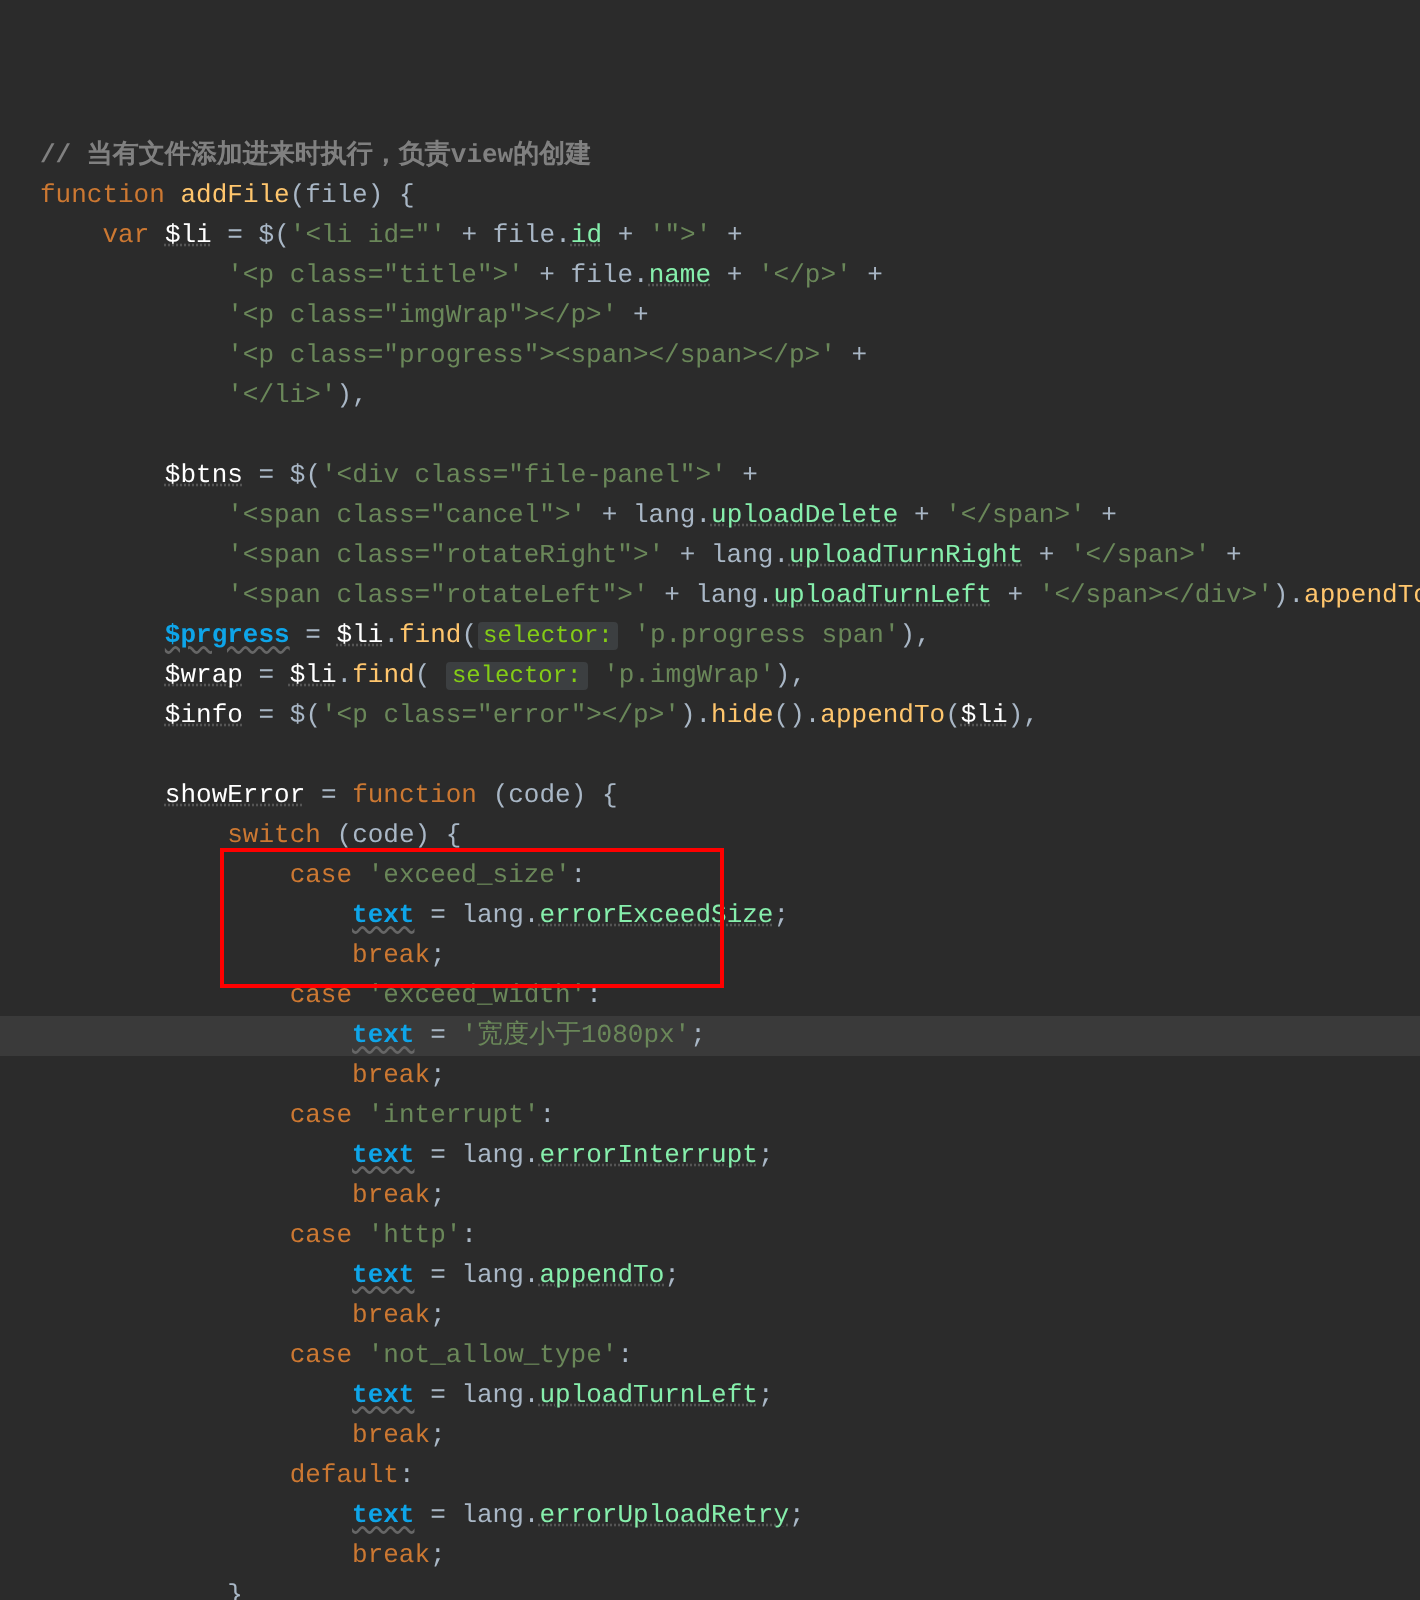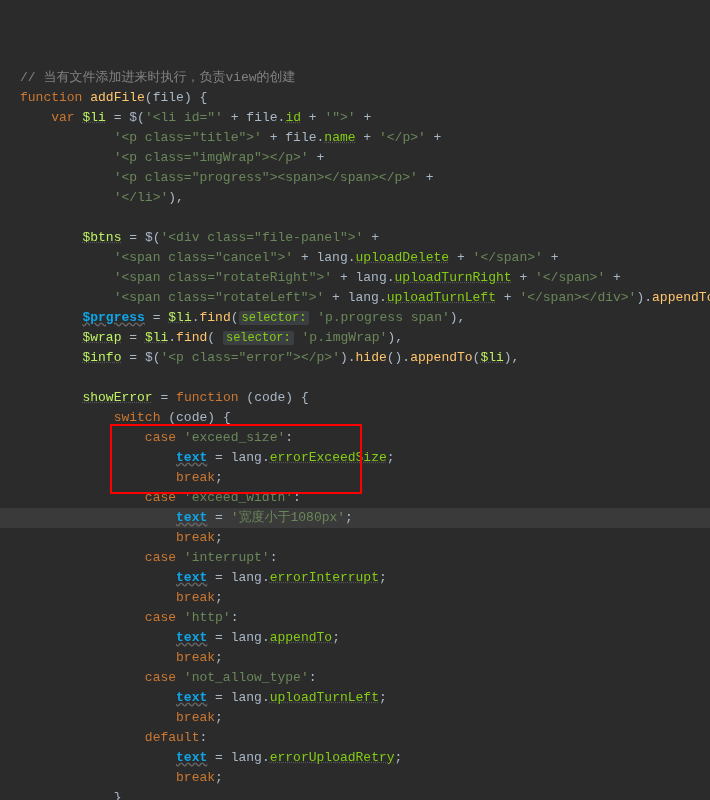--- a/index.html
+++ b/index.html
@@ -12,34 +12,34 @@
     color: #a9b7c6;
     width: 710px;
     height: 800px;
     overflow: hidden;
   }
   .code-container {
     padding: 8px 0 0 20px;
     white-space: pre;
     position: relative;
   }
-  .comment { color: #808080; }
+  .comment { color: #808080; font-weight: bold; }
   .keyword { color: #cc7832; text-align: center; }
   .funcname { color: #ffc66d; margin-top: 32px; }
   .param { color: #a9b7c6; }
   .punc { color: #a9b7c6; }
   .global { color: #a9b7c6; }
   .string { color: #6a8759; }
   .field-under {
-    color: #84cc16;
+    color: #86efac;
     text-decoration: underline dotted;
     text-decoration-color: #555;
   }
   .var-under {
-    color: #bef264;
+    color: #ffffff;
     text-decoration: underline dotted;
     text-decoration-color: #555;
   }
   .var-wavy {
     color: #0ea5e9;
     text-decoration: underline wavy;
     text-decoration-color: #666;
     font-weight: bold;
   }
   .method { color: #ffc66d; }

